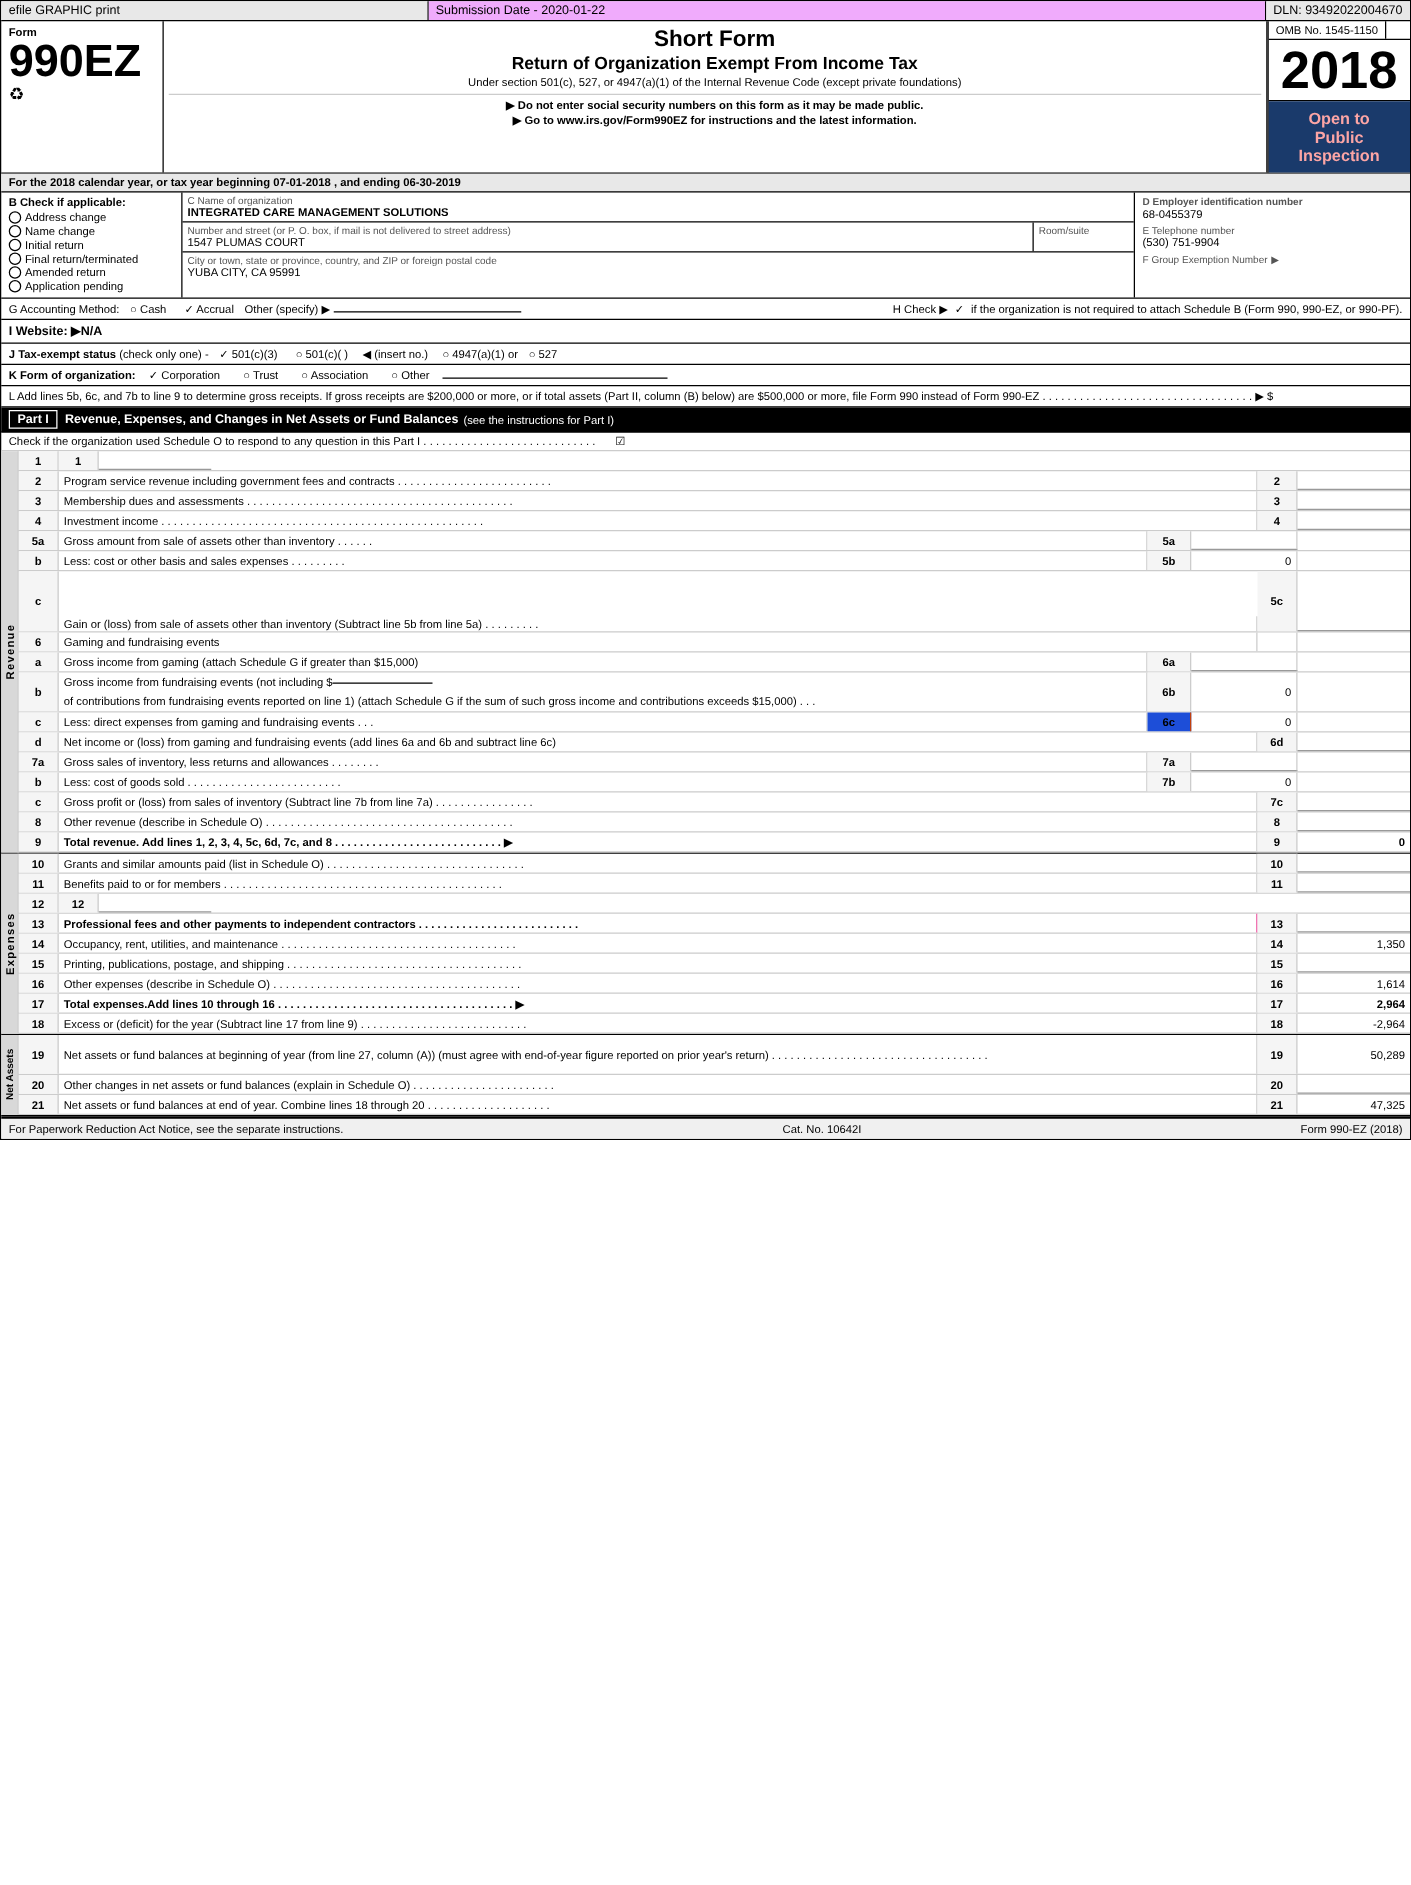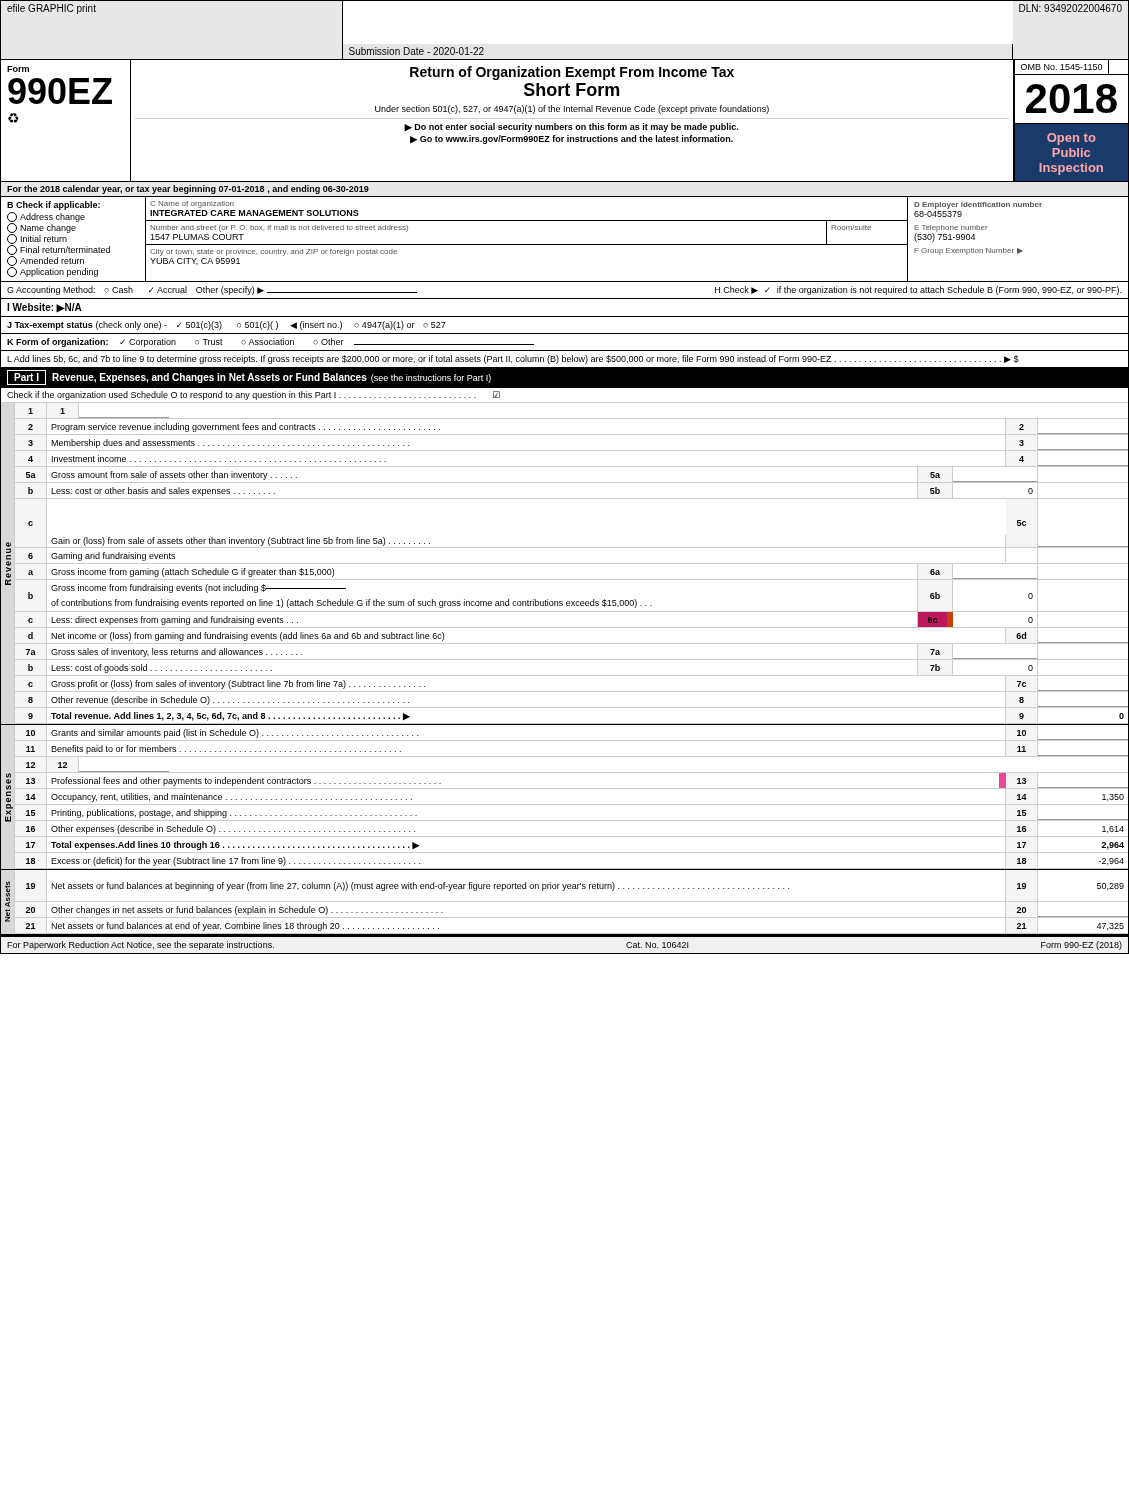--- a/index.html
+++ b/index.html
@@ -1,20 +1,20 @@
 <!DOCTYPE html>
 <html><head>
   <meta charset="utf-8">
   <style>
     * { box-sizing: border-box; margin: 0; padding: 0; }
     body { font-family: Arial, sans-serif; font-size: 10px; background: white; color: #000; width: 1129px; }
     
     .header-top { display: flex; border-bottom: 1px solid #000; }
     .efile-block { flex: 1; padding: 2px 6px; font-size: 10px; border-right: 1px solid #000; background: #e8e8e8; }
-    .submission-block { flex: 2; padding: 2px 6px; font-size: 10px; background: #e5e5e5; border-right: 1px solid #000; margin-top: 43px; }
+    .submission-block { flex: 2; padding: 2px 6px; font-size: 10px; background: #f0abfc; border-right: 1px solid #000; }
     .dln-block { padding: 2px 6px; font-size: 10px; background: #e8e8e8; }
     
     .checkbox-item { display: flex; align-items: center; gap: 3px; margin-bottom: 1px; }
     .radio { width: 10px; height: 10px; border-radius: 50%; border: 1px solid #000; display: inline-block; background: white; }
     
     .main-wrapper { border: 1px solid #000; margin: 0; }
   </style>
 </head>
 <body>
 
@@ -34,22 +34,22 @@
 
   <div style="display:flex; border-bottom: 1px solid #000;">
 
     <div style="width:130px; border-right:1px solid #000; padding:4px 6px;">
       <div style="font-size:9px; font-weight:bold;">Form</div>
       <div style="font-size:36px; font-weight:bold; line-height:1;">990EZ</div>
       <div style="font-size:14px;">♻</div>
     </div>
 
     <div style="flex:1; text-align:center; padding:4px; border-right:1px solid #000;">
+      <div style="font-size:18px; font-weight:bold;">Short Form</div>
       <div style="font-size:14px; font-weight:bold;">Return of Organization Exempt From Income Tax</div>
-      <div style="font-size:18px; font-weight:bold;">Short Form</div>
       <div style="font-size:9px; margin-top:3px;">Under section 501(c), 527, or 4947(a)(1) of the Internal Revenue Code (except private foundations)</div>
       <div style="font-size:9px; font-weight:bold; margin-top:4px; border-top:1px solid #ccc; padding-top:3px;">▶ Do not enter social security numbers on this form as it may be made public.</div>
       <div style="font-size:9px; font-weight:bold; margin-top:2px;">▶ Go to www.irs.gov/Form990EZ for instructions and the latest information.</div>
     </div>
 
     <div style="display:flex; flex-direction:column; border-left:1px solid #000;">
       <div style="display:flex; border-bottom:1px solid #000;">
         <div style="padding:2px 6px; font-size:9px; border-right:1px solid #000; text-align:center;">
           <span>OMB No. 1545-1150</span>
         </div>
@@ -254,21 +254,21 @@
         <div style="width:32px; text-align:center; font-weight:bold; border-right:1px solid #ccc; display:flex; align-items:center; justify-content:center; background:#f5f5f5; flex-shrink:0;">b</div>
         <div style="flex:1; padding:1px 4px; display:flex; align-items:center; border-right:1px solid #ccc; flex-wrap:wrap;">Gross income from fundraising events (not including $<span style="display:inline-block; width:80px; border-bottom:1px solid #000;"></span> of contributions from fundraising events reported on line 1) (attach Schedule G if the sum of such gross income and contributions exceeds $15,000) . . .</div>
         <div style="width:35px; text-align:center; font-weight:bold; border-right:1px solid #ccc; display:flex; align-items:center; justify-content:center; background:#f5f5f5; flex-shrink:0;">6b</div>
         <div style="width:85px; text-align:right; padding:1px 4px; display:flex; align-items:center; justify-content:flex-end; border-right:1px solid #ccc; flex-shrink:0;">0</div>
         <div style="width:90px;"></div>
       </div>
 
       <div style="display:flex; border-bottom:1px solid #ccc; font-size:9px; min-height:16px;">
         <div style="width:32px; text-align:center; font-weight:bold; border-right:1px solid #ccc; display:flex; align-items:center; justify-content:center; background:#f5f5f5; flex-shrink:0;">c</div>
         <div style="flex:1; padding:1px 4px; display:flex; align-items:center; border-right:1px solid #ccc;">Less: direct expenses from gaming and fundraising events . . .</div>
-        <div style="width:35px; text-align:left; font-weight:bold; border-right:6px solid #c2410c; display:flex; align-items:center; justify-content:center; background:#be185d; flex-shrink:0;">6c</div>
+        <div style="width:35px; text-align:left; font-weight:bold; border-right:1px solid #c2410c; display:flex; align-items:center; justify-content:center; background:#1d4ed8; flex-shrink:0;">6c</div>
         <div style="width:85px; text-align:right; padding:1px 4px; display:flex; align-items:center; justify-content:flex-end; border-right:1px solid #ccc; flex-shrink:0;">0</div>
         <div style="width:90px;"></div>
       </div>
 
       <div style="display:flex; border-bottom:1px solid #ccc; font-size:9px; min-height:16px;">
         <div style="width:32px; text-align:center; font-weight:bold; border-right:1px solid #ccc; display:flex; align-items:center; justify-content:center; background:#f5f5f5; flex-shrink:0;">d</div>
         <div style="flex:1; padding:1px 4px; display:flex; align-items:center; border-right:1px solid #ccc;">Net income or (loss) from gaming and fundraising events (add lines 6a and 6b and subtract line 6c)</div>
         <div style="width:32px; text-align:center; font-weight:bold; border-right:1px solid #ccc; display:flex; align-items:center; justify-content:center; background:#f5f5f5; flex-shrink:0;">6d</div>
         <div style="width:90px; text-align:right; padding:1px 4px; display:flex; align-items:center; justify-content:flex-end; flex-shrink:0; border-bottom:1px solid #999;"></div>
       </div>
@@ -329,21 +329,21 @@
         <div style="width:32px; text-align:center; font-weight:bold; border-right:1px solid #ccc; display:flex; align-items:center; justify-content:center; background:#f5f5f5; flex-shrink:0;">11</div>
         <div style="width:90px; text-align:right; padding:1px 4px; display:flex; align-items:center; justify-content:flex-end; flex-shrink:0; border-bottom:1px solid #999;"></div>
       </div>
       <div style="display:flex; border-bottom:1px solid #ccc; font-size:9px; min-height:16px;">
         <div style="width:32px; text-align:center; font-weight:bold; border-right:1px solid #ccc; display:flex; align-items:center; justify-content:center; background:#f5f5f5; flex-shrink:0;">12</div>
         <div style="width:32px; text-align:center; font-weight:bold; border-right:1px solid #ccc; display:flex; align-items:center; justify-content:center; background:#f5f5f5; flex-shrink:0;">12</div>
         <div style="width:90px; text-align:right; padding:1px 4px; display:flex; align-items:center; justify-content:flex-end; flex-shrink:0; border-bottom:1px solid #999;"></div>
       </div>
       <div style="display:flex; border-bottom:1px solid #ccc; font-size:9px; min-height:16px;">
         <div style="width:32px; text-align:center; font-weight:bold; border-right:1px solid #ccc; display:flex; align-items:center; justify-content:center; background:#f5f5f5; flex-shrink:0;">13</div>
-        <div style="flex:1; padding:1px 4px; display:flex; align-items:center; border-right:7px solid #ec4899;">Professional fees and other payments to independent contractors . . . . . . . . . . . . . . . . . . . . . . . . . .</div>
+        <div style="flex:1; padding:1px 4px; display:flex; align-items:center; border-right:1px solid #ec4899;font-weight:bold;">Professional fees and other payments to independent contractors . . . . . . . . . . . . . . . . . . . . . . . . . .</div>
         <div style="width:32px; text-align:center; font-weight:bold; border-right:1px solid #ccc; display:flex; align-items:center; justify-content:center; background:#f5f5f5; flex-shrink:0;">13</div>
         <div style="width:90px; text-align:right; padding:1px 4px; display:flex; align-items:center; justify-content:flex-end; flex-shrink:0; border-bottom:1px solid #999;"></div>
       </div>
       <div style="display:flex; border-bottom:1px solid #ccc; font-size:9px; min-height:16px;">
         <div style="width:32px; text-align:center; font-weight:bold; border-right:1px solid #ccc; display:flex; align-items:center; justify-content:center; background:#f5f5f5; flex-shrink:0;">14</div>
         <div style="flex:1; padding:1px 4px; display:flex; align-items:center; border-right:1px solid #ccc;">Occupancy, rent, utilities, and maintenance . . . . . . . . . . . . . . . . . . . . . . . . . . . . . . . . . . . . . .</div>
         <div style="width:32px; text-align:center; font-weight:bold; border-right:1px solid #ccc; display:flex; align-items:center; justify-content:center; background:#f5f5f5; flex-shrink:0;">14</div>
         <div style="width:90px; text-align:right; padding:1px 4px; display:flex; align-items:center; justify-content:flex-end; flex-shrink:0;">1,350</div>
       </div>
       <div style="display:flex; border-bottom:1px solid #ccc; font-size:9px; min-height:16px;">

